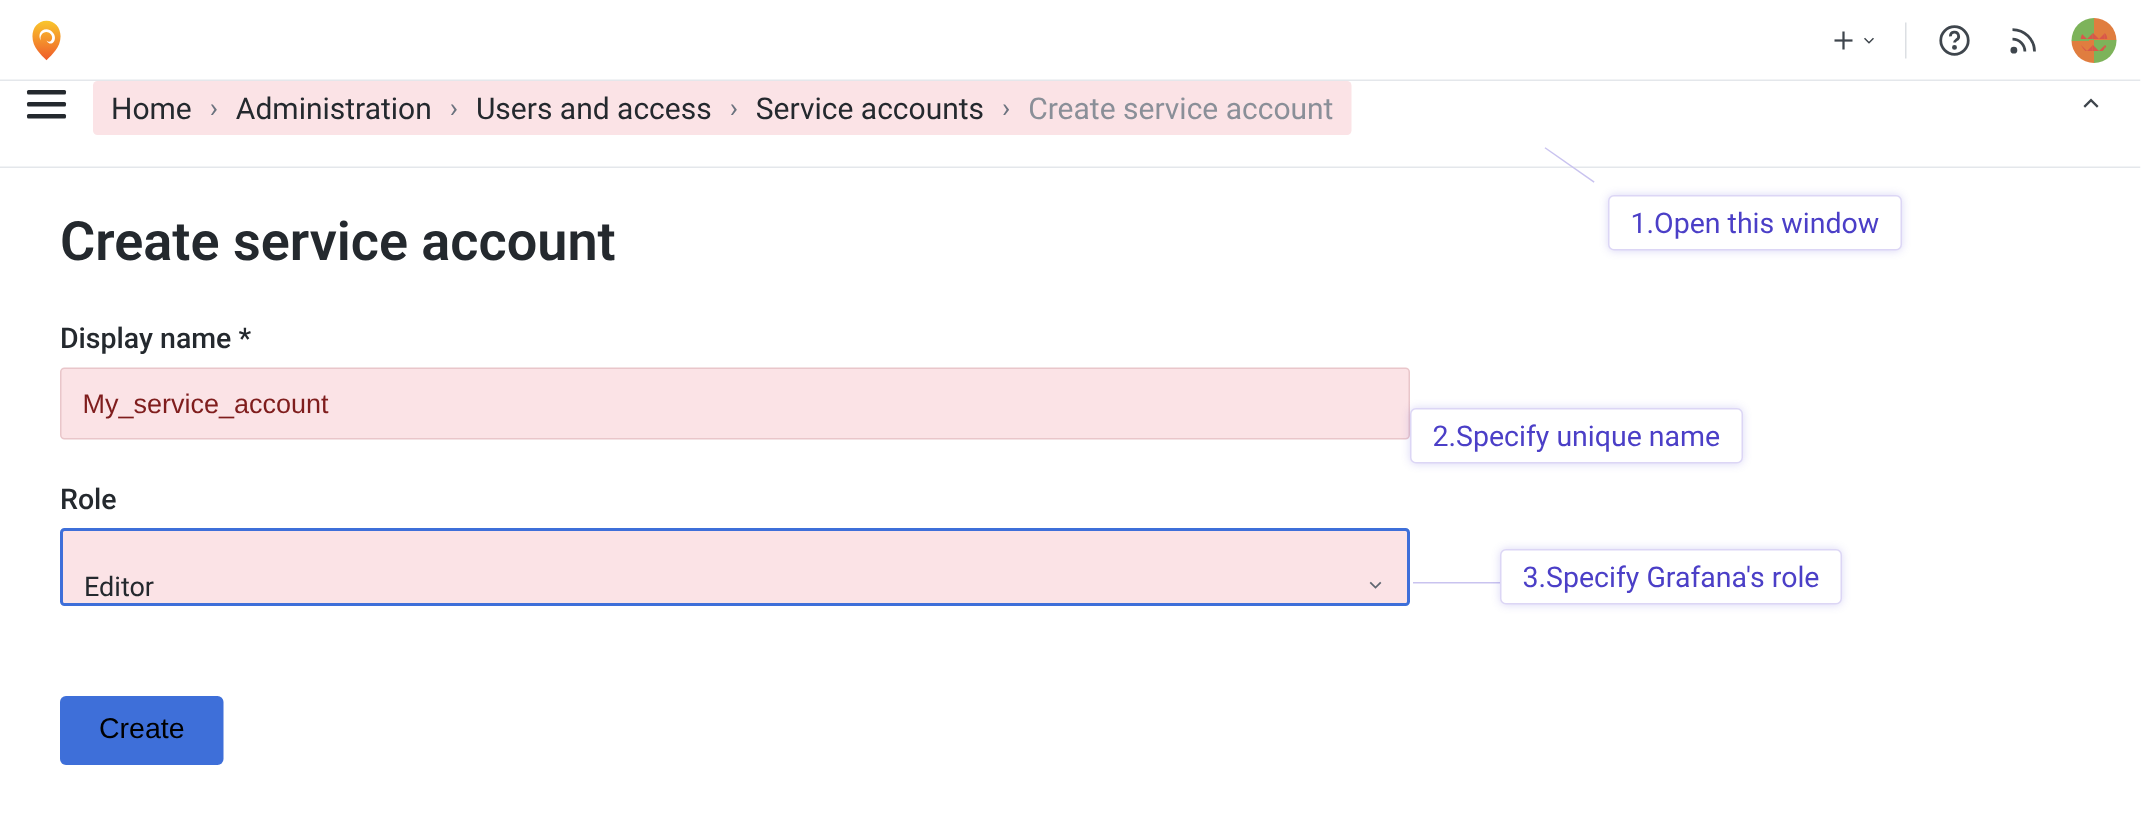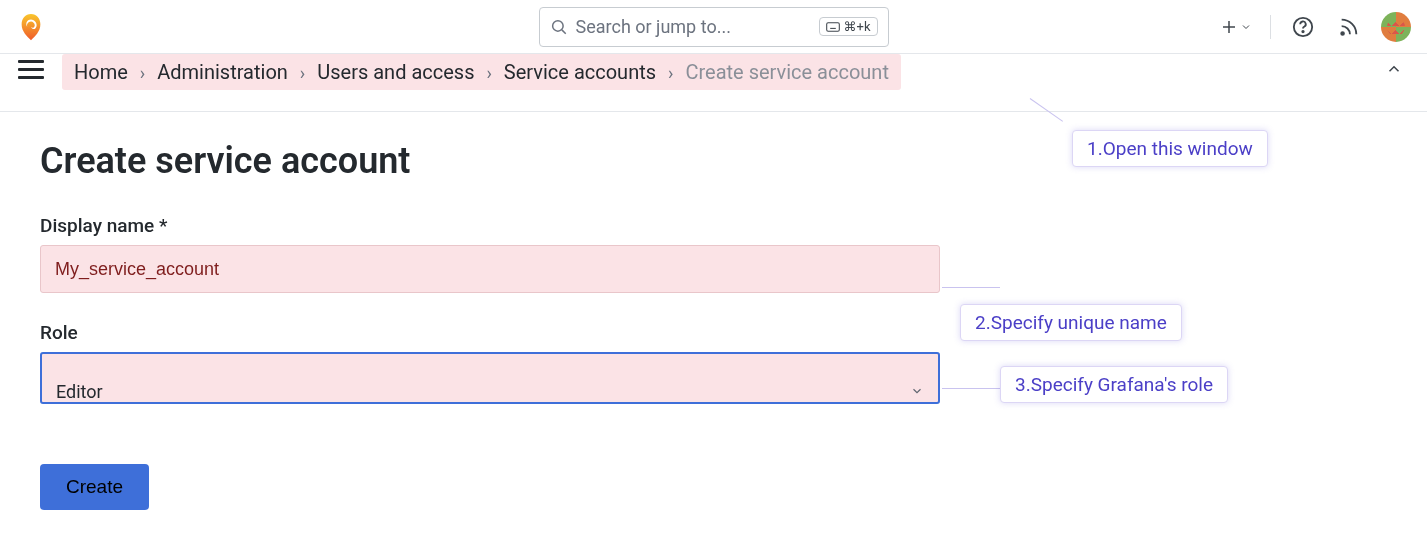--- a/index.html
+++ b/index.html
@@ -203,39 +203,20 @@
       <path d="M16 2 C10 2 6 7 6 13 C6 21 12 26 16 30 C20 26 26 21 26 13 C26 7 22 2 16 2 Z M16 8 C19 8 22 11 22 14 C22 18 18 20 16 16 C18 18 20 16 20 14 C20 12 18 10 16 10 C13 10 11 13 12 16 C10 13 11 8 16 8 Z" fill="url(#g1)"></path>
       <defs>
         <linearGradient id="g1" x1="0" y1="0" x2="0" y2="1">
           <stop offset="0" stop-color="#f9c62c"></stop>
           <stop offset="1" stop-color="#ef5b2b"></stop>
         </linearGradient>
       </defs>
     </svg>
   </div>
 
-  <div class="search-wrap">
-    <div class="search">
-      <svg width="18" height="18" viewBox="0 0 24 24" fill="none" stroke="#6c737f" stroke-width="2">
-        <circle cx="10.5" cy="10.5" r="7"></circle>
-          <line x1="21" y1="21" x2="15.8" y2="15.8"></line>
-      </svg>
-      <span class="placeholder">Search or jump to...</span>
-      <span class="kbd">
-        <svg width="14" height="10" viewBox="0 0 20 14" fill="none" stroke="#3f464d" stroke-width="1.5">
-          <rect x="1" y="1" width="18" height="12" rx="2"></rect>
-            <line x1="5" y1="5" x2="5" y2="5"></line>
-            <line x1="9" y1="5" x2="9" y2="5"></line>
-            <line x1="13" y1="5" x2="13" y2="5"></line>
-            <line x1="6" y1="9" x2="14" y2="9"></line>
-        </svg>
-        <span>⌘+k</span>
-      </span>
-    </div>
-  </div>
 
   <div class="topbar-right">
     <div class="plus-caret">
       <svg width="18" height="18" viewBox="0 0 24 24" fill="none" stroke="#3f464d" stroke-width="2">
           <line x1="12" y1="4" x2="12" y2="20"></line>
           <line x1="4" y1="12" x2="20" y2="12"></line>
         </svg>
       <svg width="12" height="12" viewBox="0 0 24 24" fill="none" stroke="#3f464d" stroke-width="2">
           <polyline points="6 9 12 15 18 9"></polyline>
         </svg>
@@ -301,16 +282,16 @@
 
   <button class="create-btn">
     <span>Create</span>
   </button>
 </div>
 
 <div class="callout-line" style="left:1030px; top:98px; width:40px; transform:rotate(35deg); transform-origin:left center;"></div>
 <div class="callout" style="left:1072px; top:130px;">1.Open this window</div>
 
 <div class="callout-line" style="left:942px; top:287px; width:58px;"></div>
-<div class="callout" style="left:960px; top:272px;margin-top:32px;">2.Specify unique name</div>
+<div class="callout" style="left:940px; top:272px;">2.Specify unique name</div>
 
 <div class="callout-line" style="left:942px; top:388px; width:58px;"></div>
 <div class="callout" style="left:1000px; top:366px;">3.Specify Grafana's role</div>
 
 </body></html>

